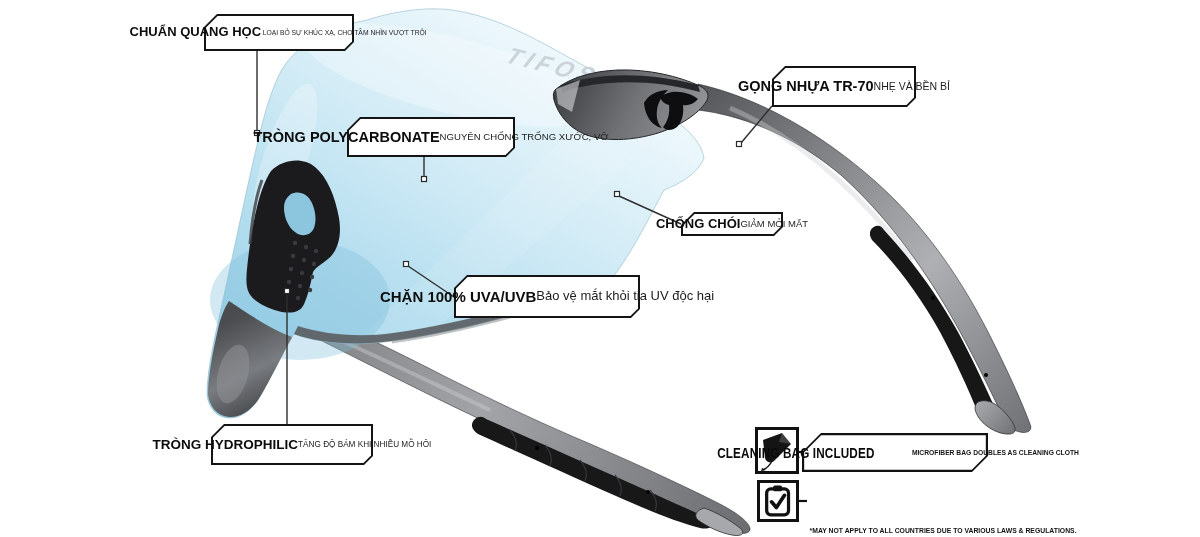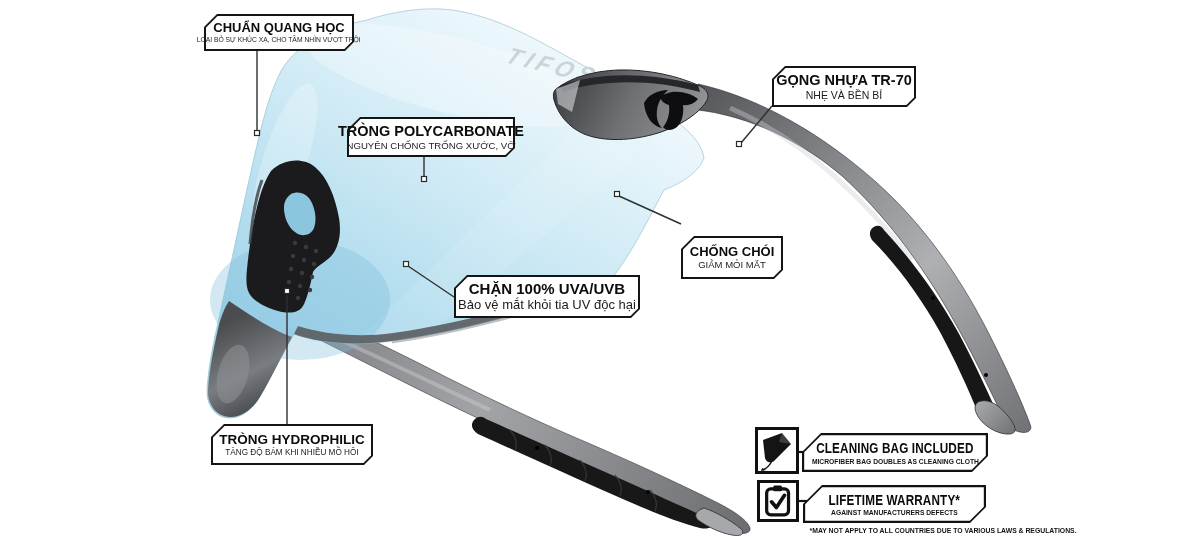--- a/index.html
+++ b/index.html
@@ -6,21 +6,21 @@
   .stage{position:relative;width:1200px;height:537px;background:#ffffff;overflow:hidden;
          font-family:"Liberation Sans","DejaVu Sans",sans-serif;}
   .art{position:absolute;left:0;top:0;width:1200px;height:537px;}
 
   
   .co{position:absolute;}
   .co-border{position:absolute;inset:0;background:#141414;
     clip-path:polygon(13px 0,100% 0,100% calc(100% - 9px),calc(100% - 9px) 100%,0 100%,0 13px);}
   .co-fill{position:absolute;inset:1.8px;background:#ffffff;
     clip-path:polygon(12px 0,100% 0,100% calc(100% - 8px),calc(100% - 8px) 100%,0 100%,0 12px);}
-  .co-txt{position:relative;height:100%;display:flex;flex-direction:column;justify-content:center;
+  .co-txt{position:relative;height:100%;display:flex;flex-direction:row;justify-content:center;
           align-items:center;text-align:center;line-height:1.15;}
   .co-title{font-weight:bold;color:#0c0c0c;white-space:nowrap;}
   .co-sub{color:#1c1c1c;white-space:nowrap;}
   .co1 .co-title{font-size:13px;} .co1 .co-sub{font-size:6.9px;transform:scaleX(.98);}
   .co2 .co-title{font-size:14.5px;} .co2 .co-sub{font-size:9.6px;}
   .co3 .co-title{font-size:14.5px;} .co3 .co-sub{font-size:10.5px;}
   .co4 .co-title{font-size:13px;} .co4 .co-sub{font-size:9.5px;}
   .co5 .co-title{font-size:15px;} .co5 .co-sub{font-size:13px;}
   .co6 .co-title{font-size:13.5px;} .co6 .co-sub{font-size:8.2px;}
 
@@ -191,21 +191,21 @@
 
   <div class="co co3" style="left:772px;top:66px;width:144px;height:41px">
     <div class="co-border"></div>
     <div class="co-fill"></div>
     <div class="co-txt">
       <div class="co-title">GỌNG NHỰA TR-70</div>
       <div class="co-sub">NHẸ VÀ BỀN BỈ</div>
     </div>
   </div>
 
-  <div class="co co4" style="left:681px;top:236px;width:102px;height:43px">
+  <div class="co co4" style="left:681px;top:212px;width:102px;height:24px">
     <div class="co-border"></div>
     <div class="co-fill"></div>
     <div class="co-txt">
       <div class="co-title">CHỐNG CHÓI</div>
       <div class="co-sub">GIẢM MỎI MẮT</div>
     </div>
   </div>
 
   <div class="co co5" style="left:454px;top:275px;width:186px;height:43px">
     <div class="co-border"></div>
@@ -242,24 +242,16 @@
     </div>
   </div>
 
   <div class="bicon" style="left:757px;top:480px;width:42px;height:42px">
     <svg width="34" height="34" viewBox="0 0 42 42">
       <rect x="7" y="6" width="27" height="32" rx="5" fill="none" stroke="#111" stroke-width="4"></rect>
       <rect x="15" y="2" width="11" height="7" rx="2" fill="#111"></rect>
       <path d="M13 22 L19 29 L29 14" stroke="#111" stroke-width="4.5" fill="none" stroke-linecap="round" stroke-linejoin="round"></path>
     </svg>
   </div>
-  <div class="bco" style="left:803px;top:485px;width:183px;height:38px">
-    <div class="bco-border"></div>
-    <div class="bco-fill"></div>
-    <div class="co-txt">
-      <div class="b-title">LIFETIME WARRANTY*</div>
-      <div class="b-sub">AGAINST MANUFACTURERS DEFECTS</div>
-    </div>
-  </div>
 
   <div class="footnote" style="left:798px;top:526px;width:232px">*MAY NOT APPLY TO ALL COUNTRIES DUE TO VARIOUS LAWS &amp; REGULATIONS.</div>
 
 </div>
 
 </body></html>

